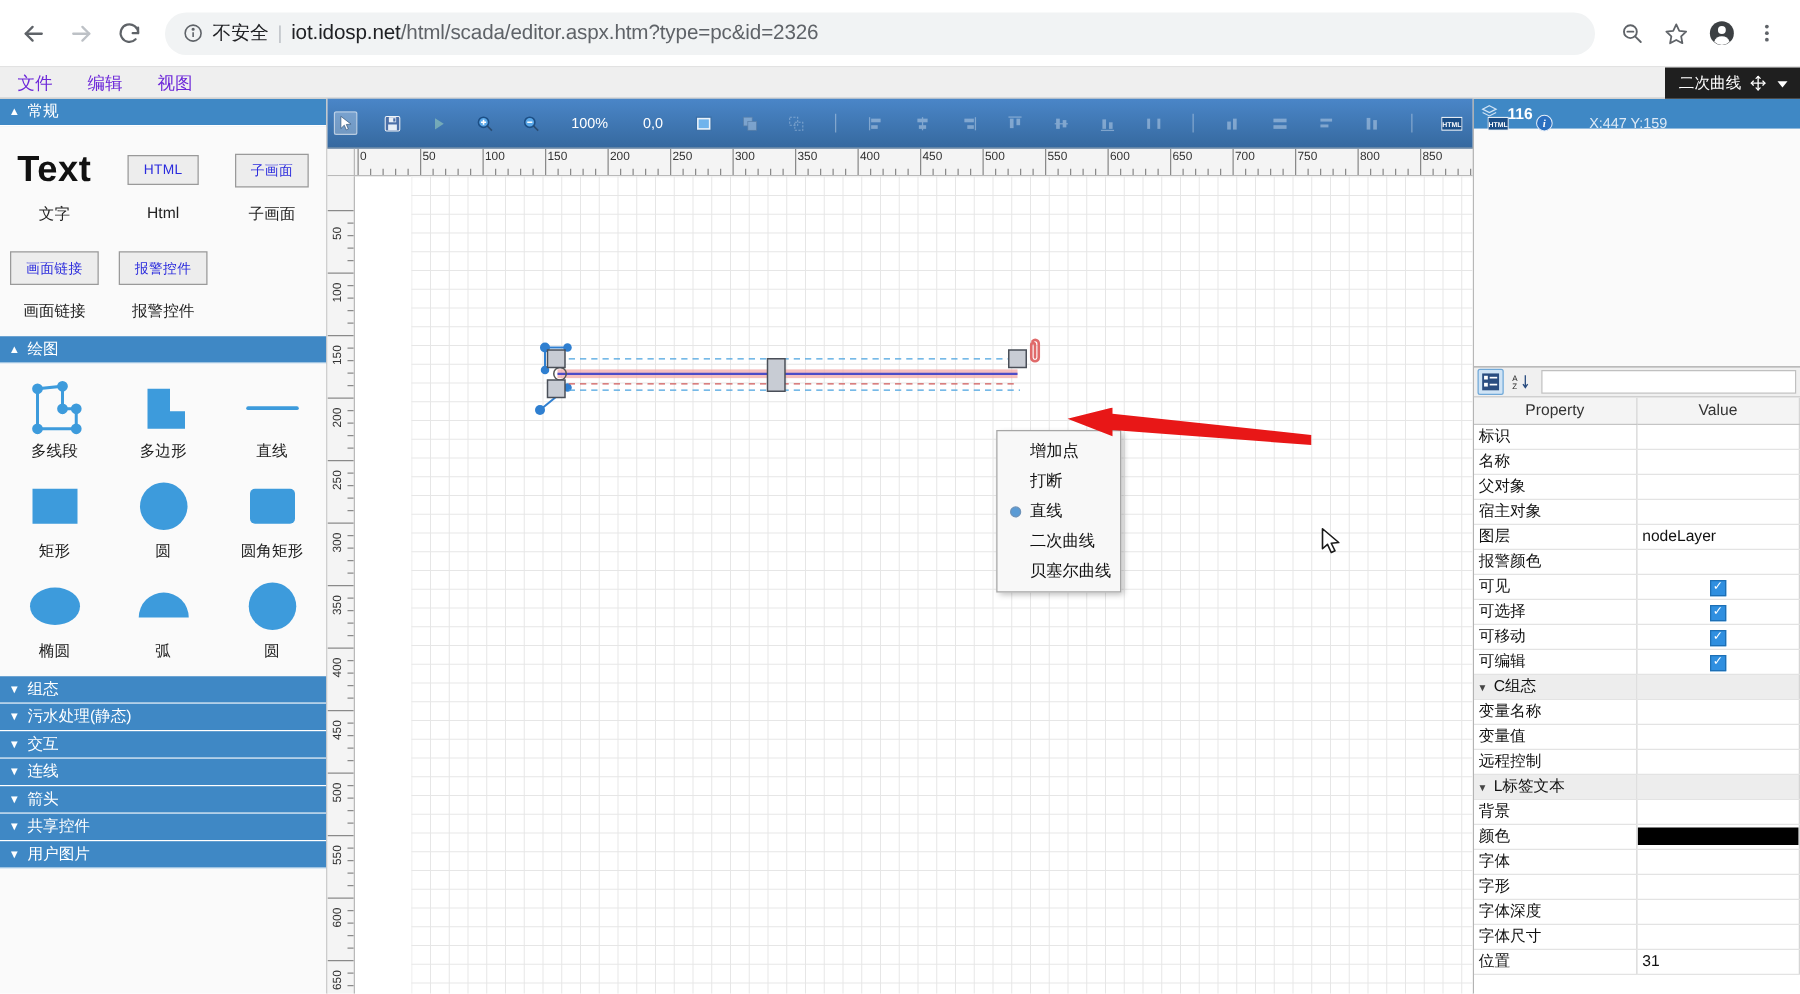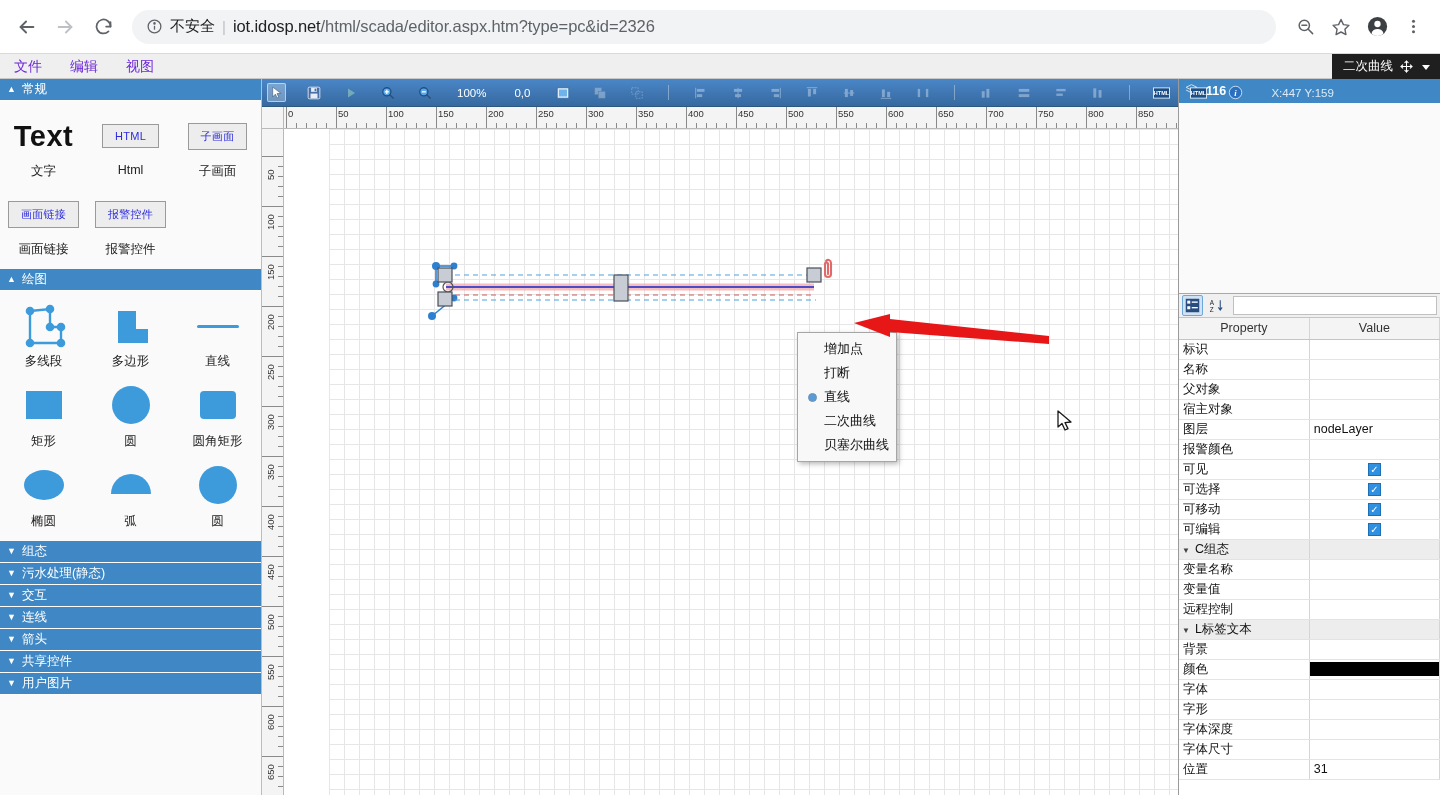--- a/index.html
+++ b/index.html
@@ -87,21 +87,21 @@
     font-size: 11px; color: #2b2bdd; padding: 5px 12px;
     min-width: 52px; text-align: center; letter-spacing: .3px;
   }
   .text-glyph { font-size: 29px; color: #111; font-weight: 700; letter-spacing: .5px; }
   .sh { fill: #3d9bdc; }
   .line-glyph { width: 42px; height: 3px; background: #3d9bdc; border-radius: 2px; }
 
   
   .canvas-col { flex: 1; display: flex; flex-direction: column; min-width: 0; position: relative; }
   .ctoolbar {
-    height: 28px; flex: none;
+    height: 40px; flex: none;
     background: linear-gradient(#4a86c8, #36699f);
     display: flex; align-items: center; gap: 18px; padding: 0 5px;
     border-bottom: 1px solid #2d5680;
   }
   .tb-btn {
     width: 19px; height: 19px; display: flex;
     align-items: center; justify-content: center;
     border-radius: 2px; flex: none;
   }
   .tb-btn.sel { background: rgba(255,255,255,.28); box-shadow: inset 0 0 0 1px rgba(255,255,255,.5); }

